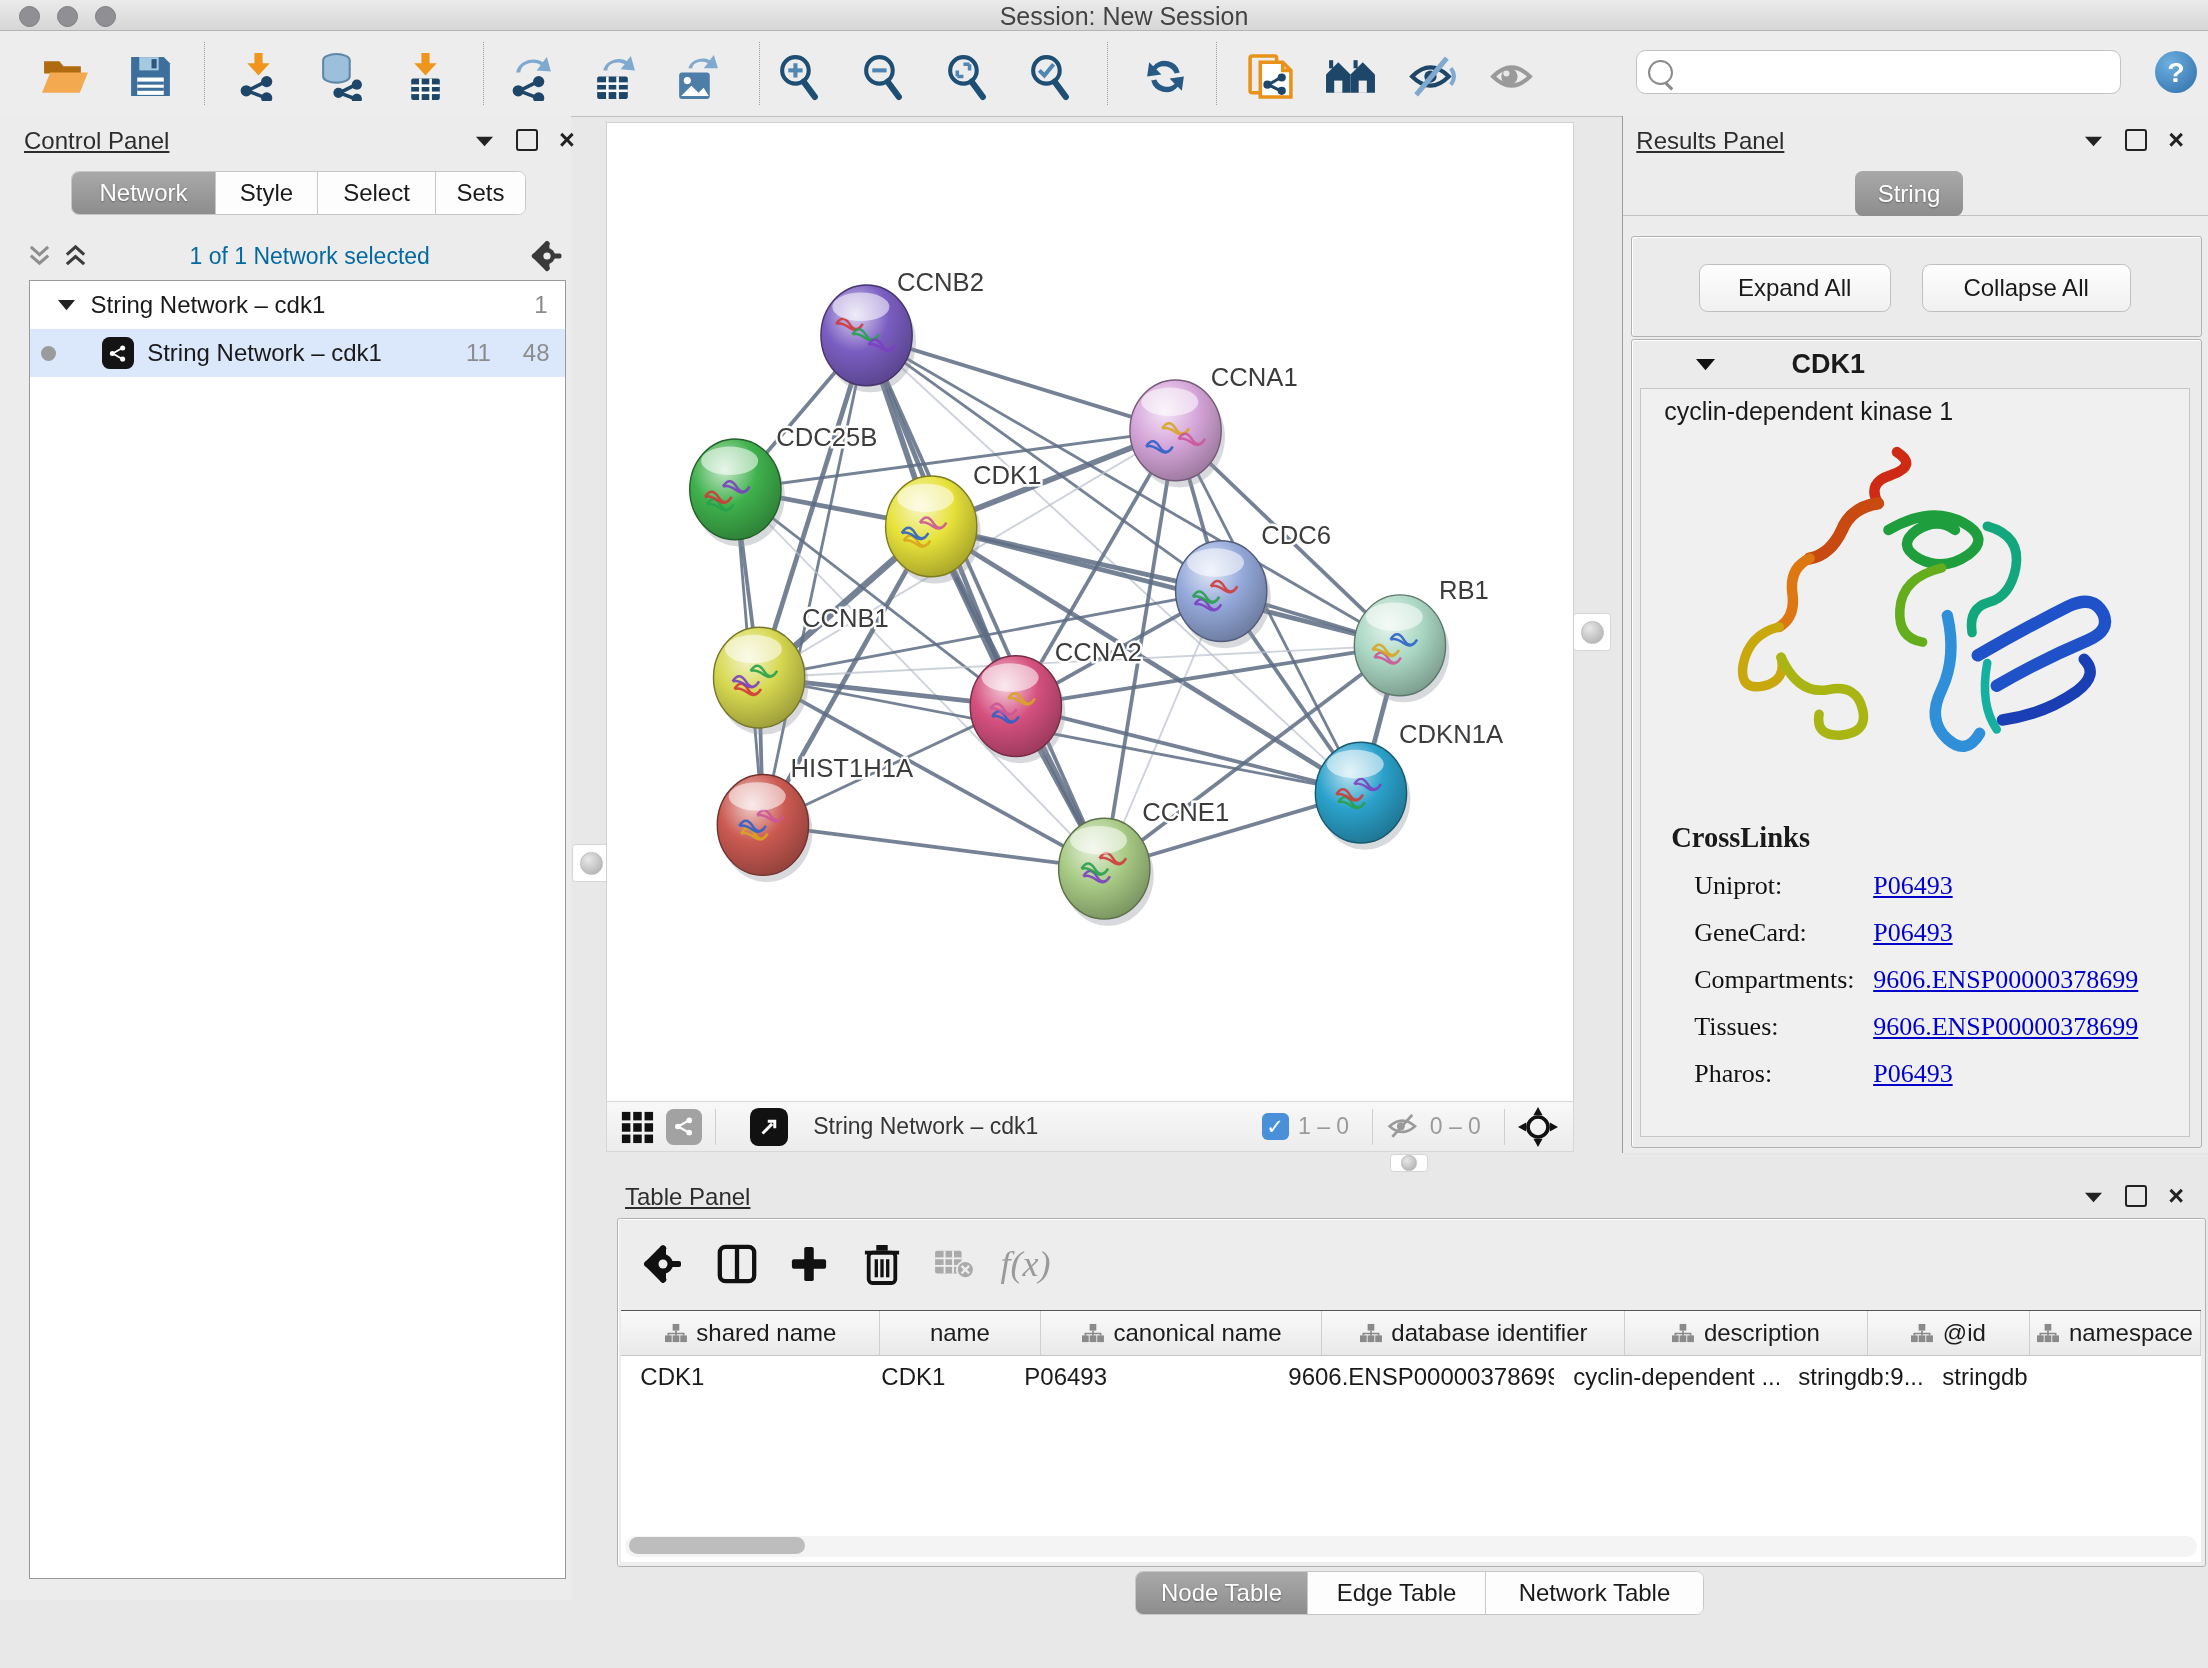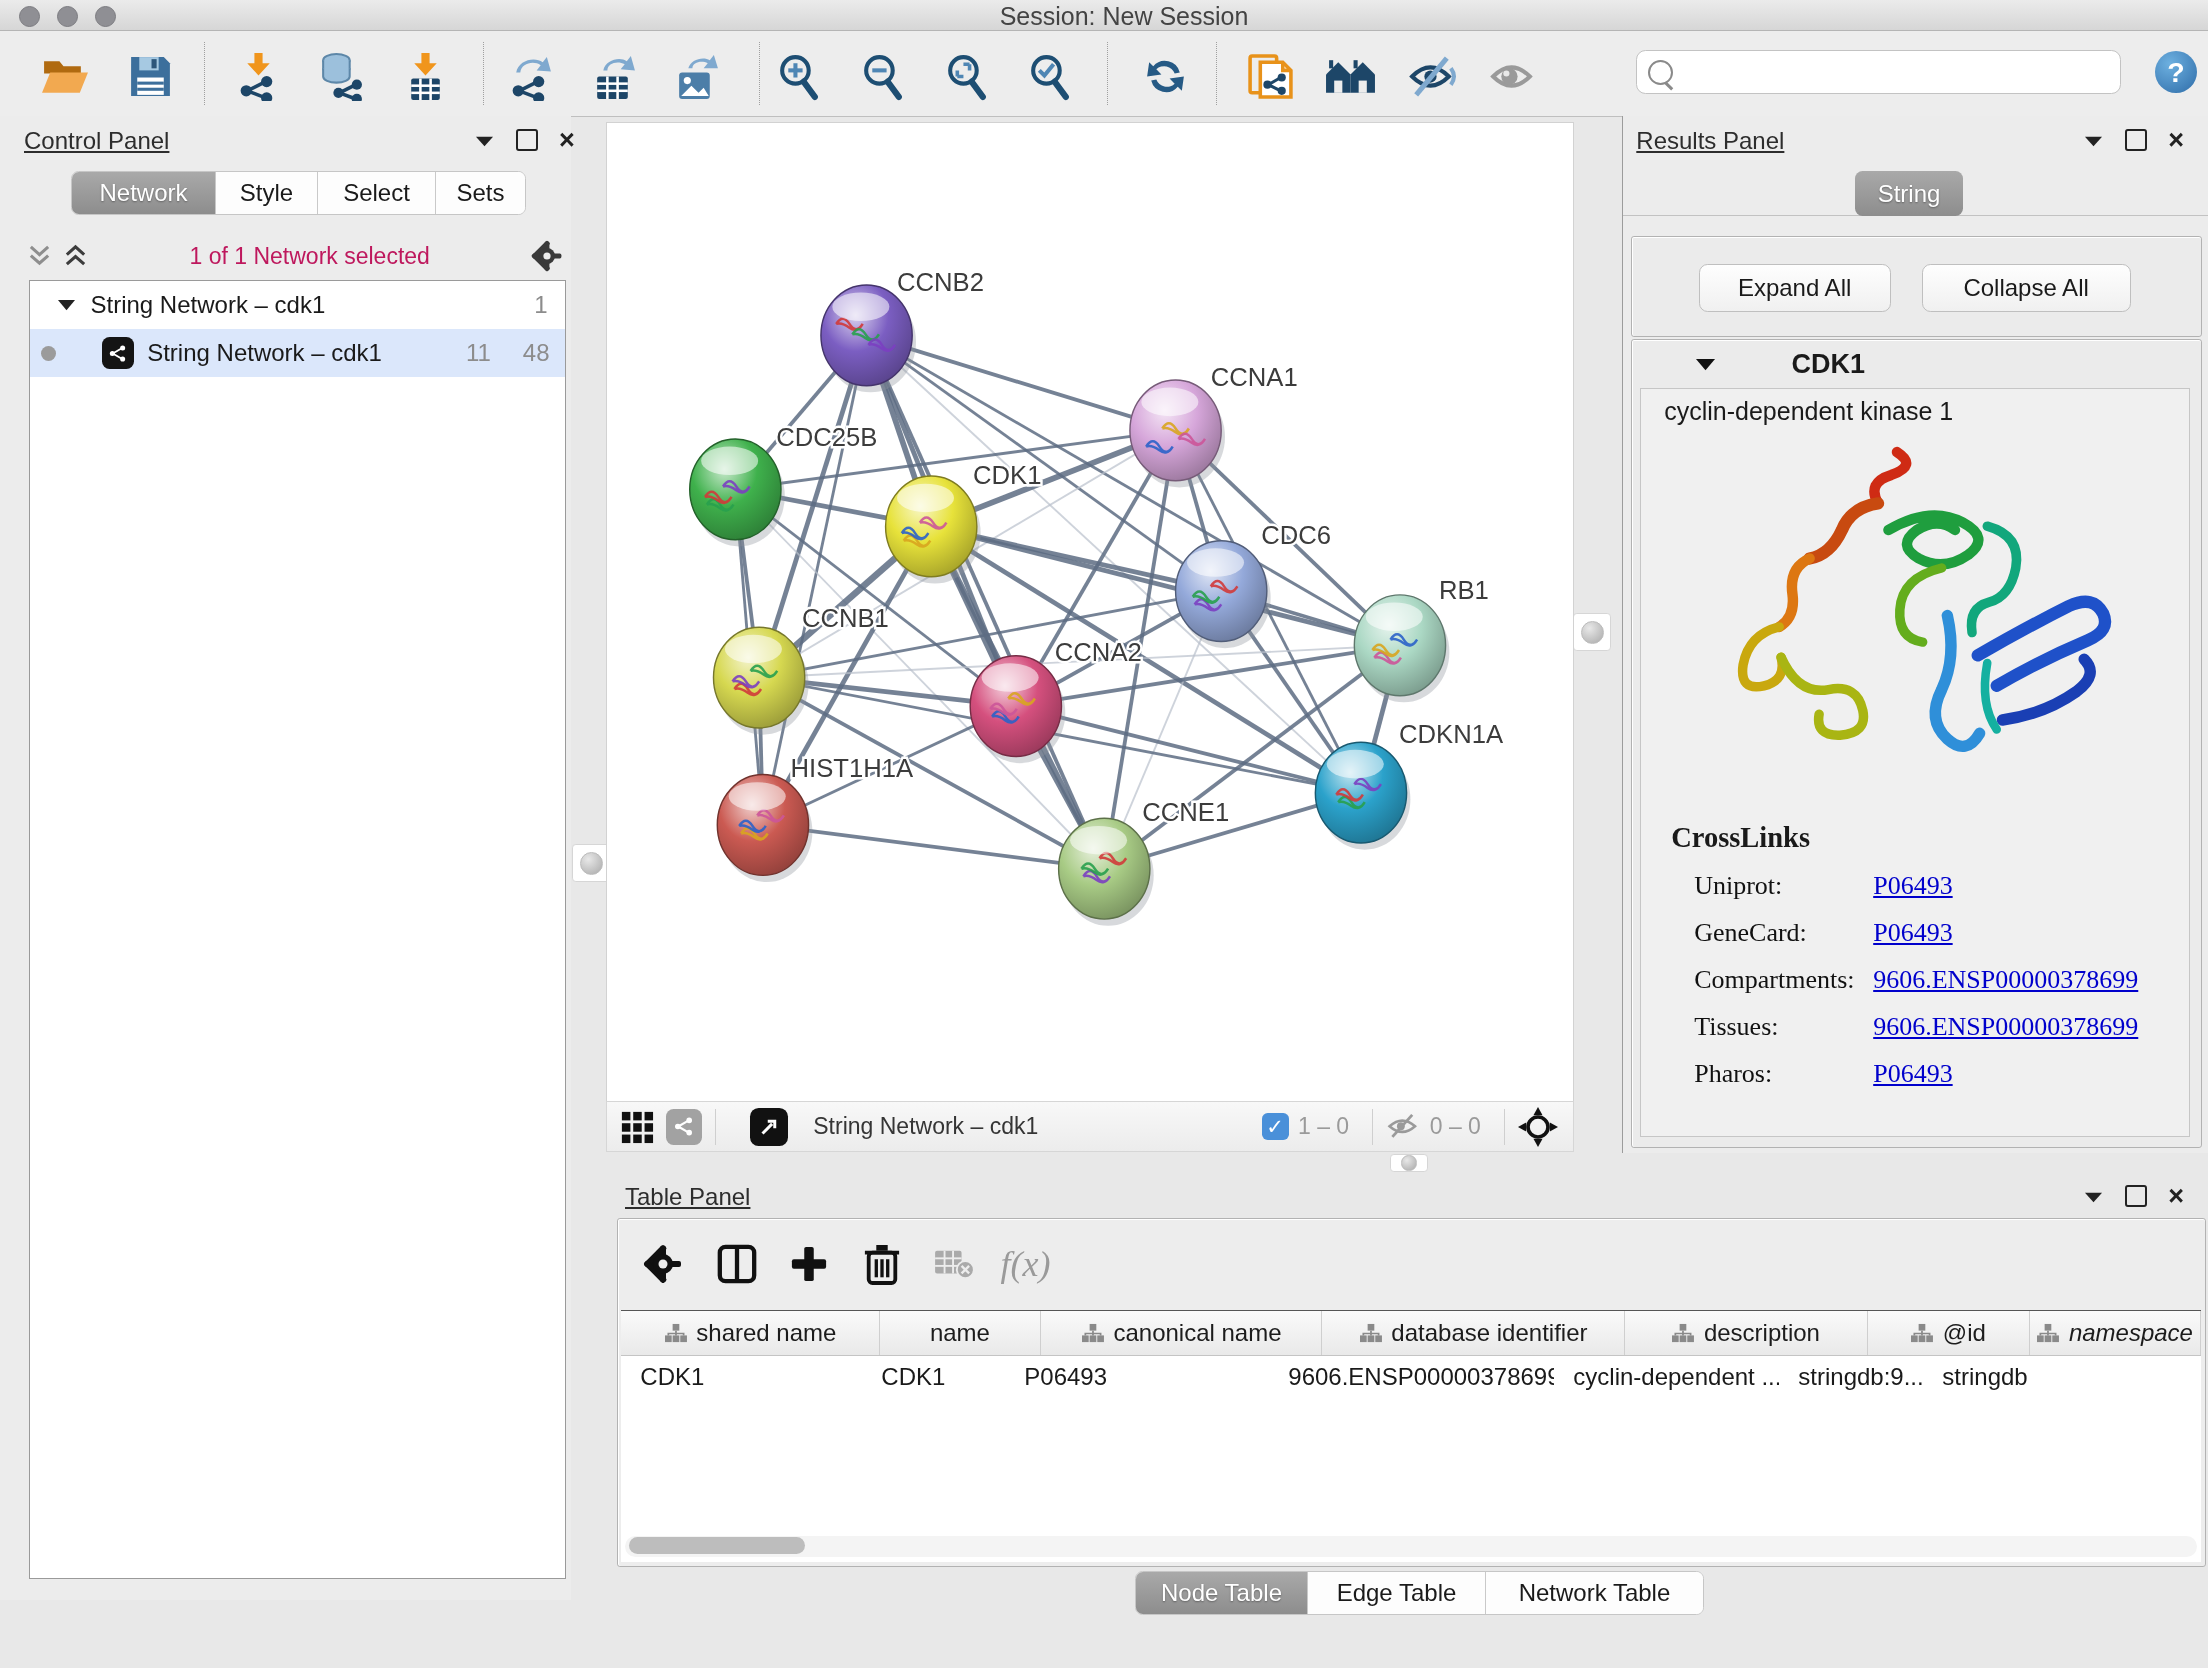--- a/index.html
+++ b/index.html
@@ -316,21 +316,21 @@
             <path d="M4 4 l9 8 9-8"></path>
             <path d="M4 13 l9 8 9-8"></path>
           </g>
         </svg>
       <svg width="25" height="27" viewBox="0 0 26 28" style="margin-left:11.4px">
           <g fill="none" stroke="#3c3c3c" stroke-width="3.2">
             <path d="M4 12 l9-8 9 8"></path>
             <path d="M4 22 l9-8 9 8"></path>
           </g>
         </svg>
-      <div style="flex:1;text-align:center;font-size:23px;color:#be185d">1 of 1 Network selected</div>
+      <div style="flex:1;text-align:center;font-size:23px;color:#0369a1">1 of 1 Network selected</div>
       <svg width="32" height="32" viewBox="0 0 40 40">
           <g fill="#3a3a3a">
             <rect x="17" y="2" width="6" height="36" rx="2"></rect>
             <rect x="2" y="17" width="36" height="6" rx="2"></rect>
             <rect x="6" y="6" width="6" height="28" rx="2" transform="rotate(45 20 20)"></rect>
             <rect x="6" y="6" width="6" height="28" rx="2" transform="rotate(-45 20 20)"></rect>
             <circle cx="20" cy="20" r="10"></circle>
           </g>
           <circle cx="20" cy="20" r="4.5" fill="#ececec"></circle>
         </svg>
@@ -851,21 +851,21 @@
                     <rect x="9" y="13" width="7" height="7"></rect>
                     <rect x="17" y="13" width="7" height="7"></rect>
                   </g>
                   <g stroke="#8a8a8a" stroke-width="1.8" fill="none">
                     <path d="M12.5 8 v3 M4.5 13 v-2 h16 v2 M12.5 11 v2"></path>
                   </g>
                 </svg>
               </span>
               <span>@id</span>
             </div>
-            <div class="th" style="width: 172px; font-style: italic;">
+            <div class="th" style="width: 172px;">
               <span>
                 <svg width="23" height="21" viewBox="0 0 24 22">
                   <g fill="#8a8a8a">
                     <rect x="9" y="1" width="7" height="7"></rect>
                     <rect x="1" y="13" width="7" height="7"></rect>
                     <rect x="9" y="13" width="7" height="7"></rect>
                     <rect x="17" y="13" width="7" height="7"></rect>
                   </g>
                   <g stroke="#8a8a8a" stroke-width="1.8" fill="none">
                     <path d="M12.5 8 v3 M4.5 13 v-2 h16 v2 M12.5 11 v2"></path>

